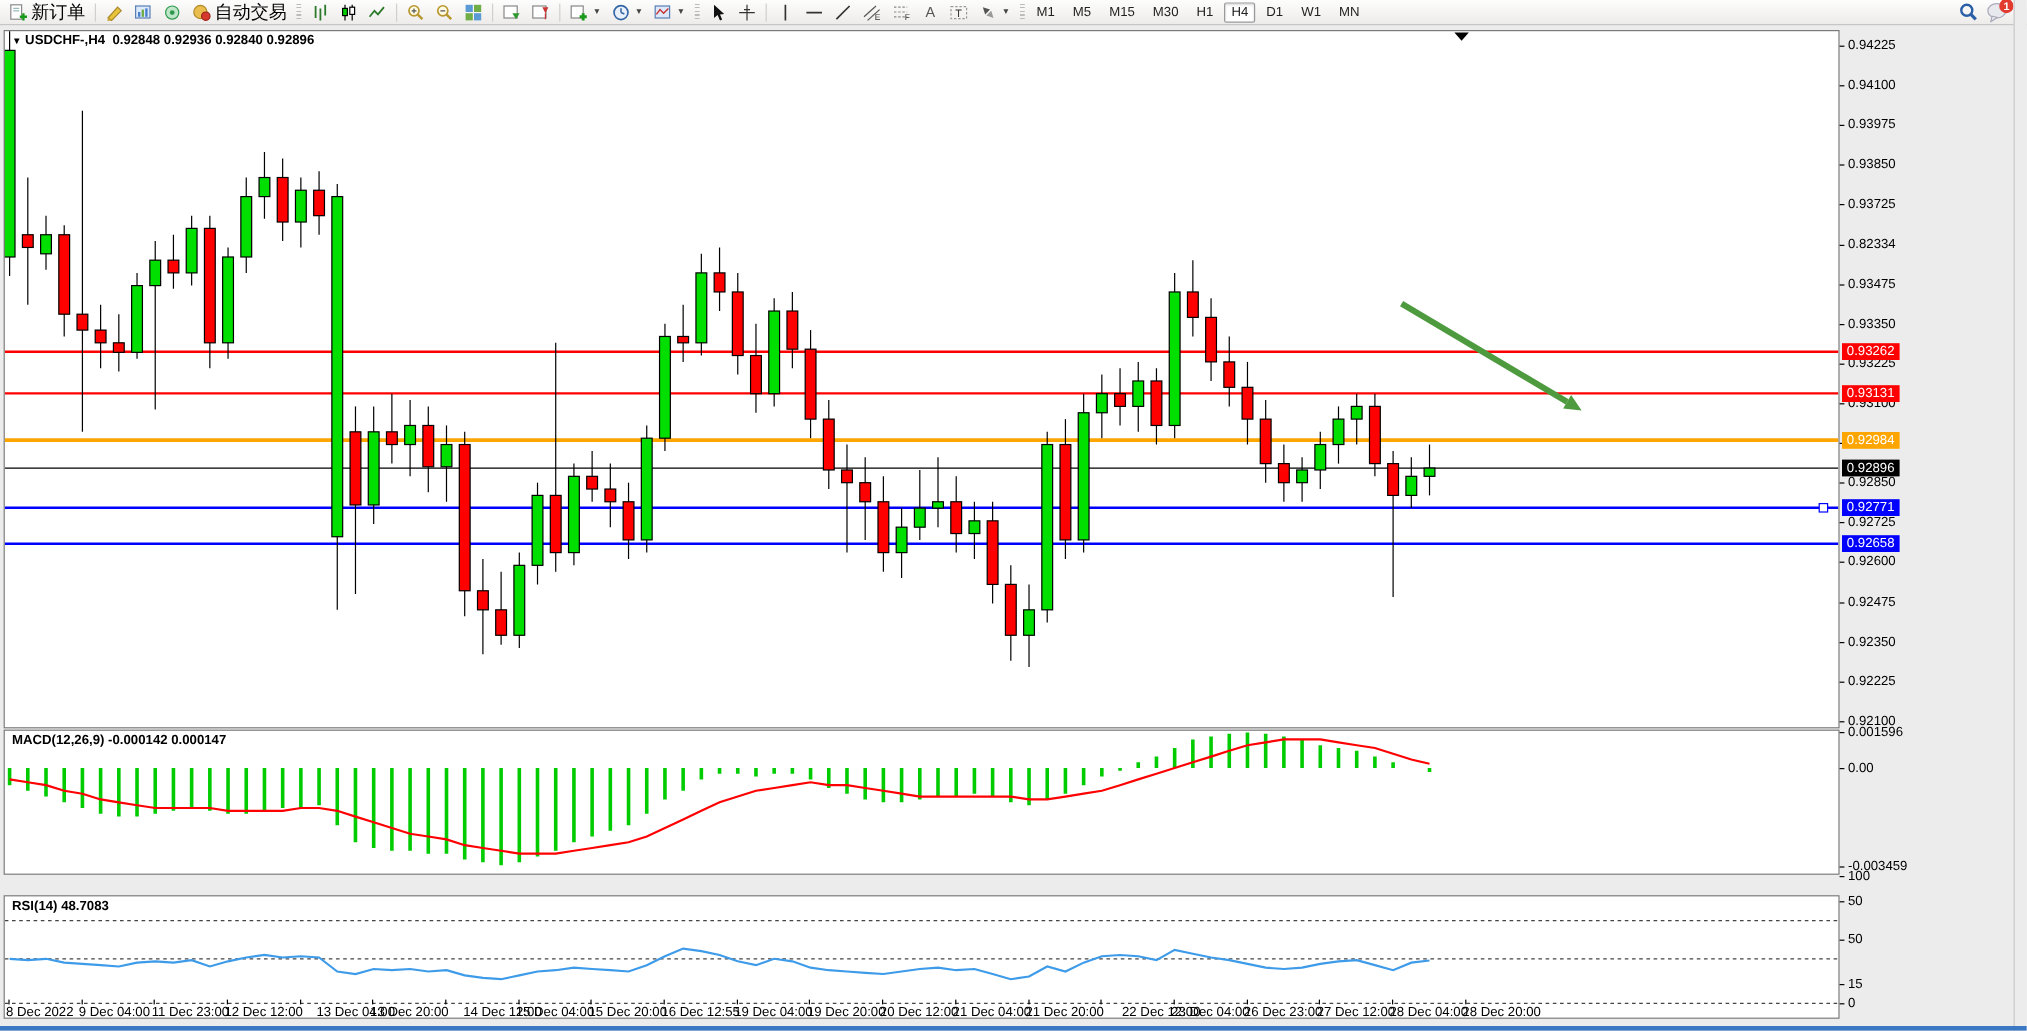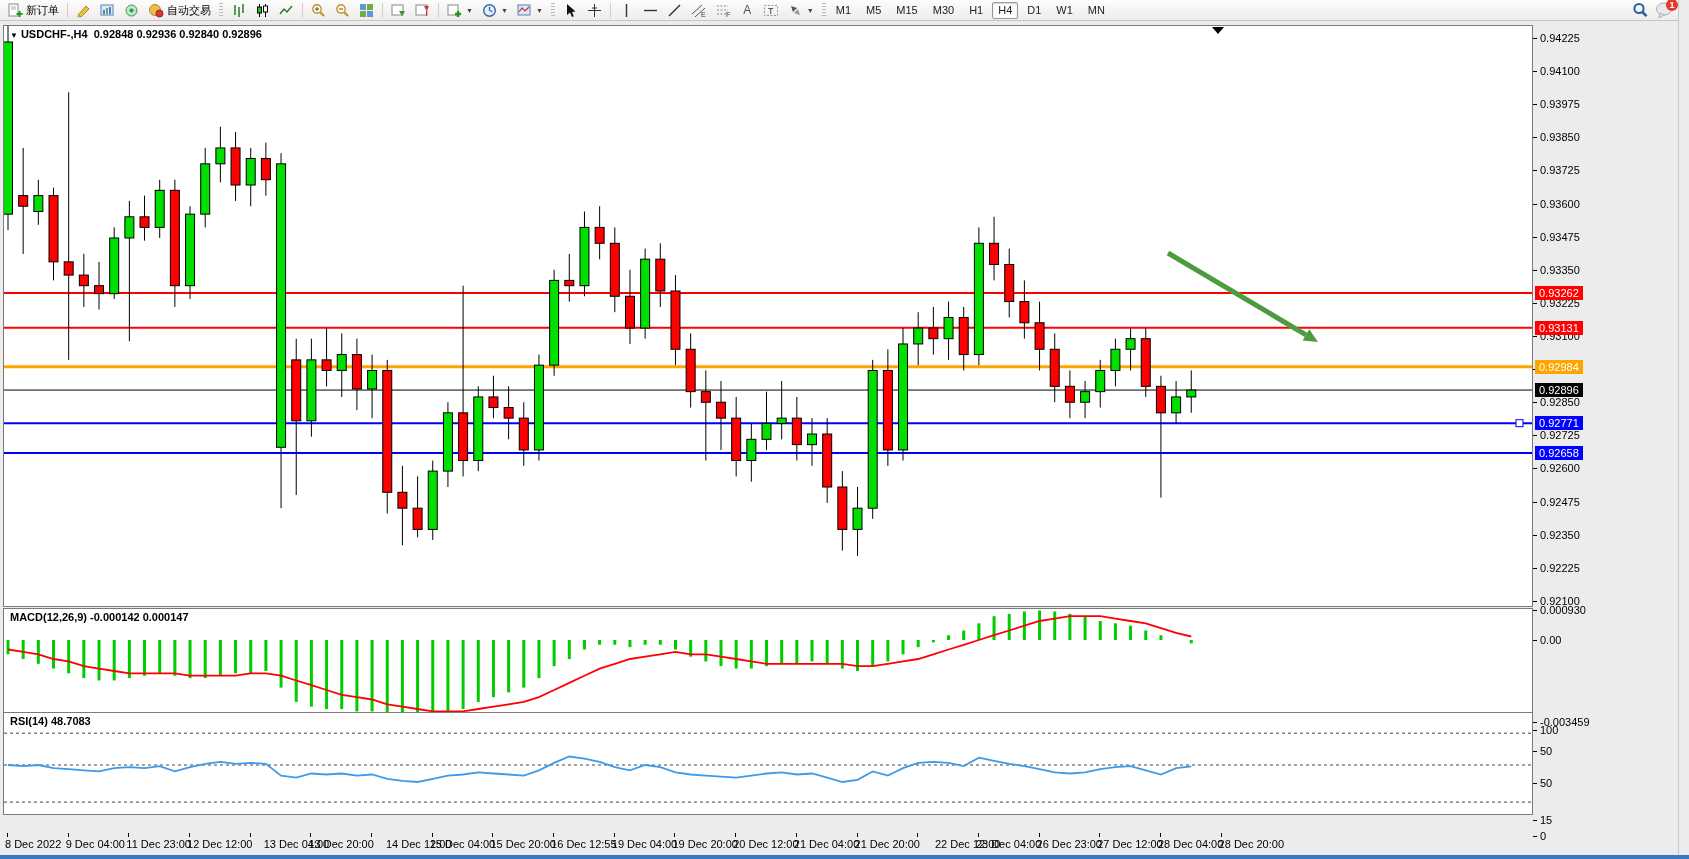--- a/index.html
+++ b/index.html
@@ -6,38 +6,38 @@
   html,body { width:1689px; height:859px; overflow:hidden; }
   body { font-family:"Liberation Sans", sans-serif; font-size:11px; background:#ececec; color:#000; }
   .app { position:relative; width:1689px; height:859px; background:#ececec; }
 
   
   .toolbar { position:absolute; left:0; top:0; width:1689px; height:21px;
     background:linear-gradient(#fdfdfd,#eeecea); border-bottom:1px solid #c6c6c6;
     display:flex; align-items:center; padding:0 4px; gap:1px; }
   .tbtn { height:19px; min-width:21px; display:flex; align-items:center; justify-content:center;
     gap:3px; padding:0 3px; border:1px solid transparent; border-radius:2px; cursor:default; }
-  .tbtn .cap { font-size:11px; white-space:nowrap; }
+  .tbtn .cap { font-size:15px; white-space:nowrap; }
   .sep { width:1px; height:15px; background:#cfcfcf; margin:0 3px; }
   .grip { width:4px; height:15px; margin:0 3px;
     background:repeating-linear-gradient(#bbb 0 1px, transparent 1px 3px); }
   .caret { font-size:7px; color:#444; margin-left:1px; }
   .tf-btn { height:17px; padding:0 5px; font-size:11px; color:#222; display:flex; align-items:center;
     border:1px solid transparent; border-radius:2px; }
   .tf-btn.active { background:#fff; border-color:#999; box-shadow:inset 0 1px 2px rgba(0,0,0,.18); }
   .toolbar-right { margin-left:auto; display:flex; align-items:center; gap:6px; padding-right:10px; }
   .chat-wrap { position:relative; width:20px; height:18px; }
   .badge { position:absolute; right:-3px; top:-2px; min-width:12px; height:12px; border-radius:7px;
     background:#e23a2e; color:#fff; font-size:9px; font-weight:bold; text-align:center; line-height:12px; padding:0 2px; }
 
   
   .panel { position:absolute; left:3px; width:1530px; background:#fff; border:1px solid #7a7a7a; }
   #main-panel { top:25px; height:582px; }
   #macd-panel { top:608px; height:121px; }
-  #rsi-panel  { top:712px; height:103px;padding-left:21px; }
+  #rsi-panel  { top:746px; height:103px;padding-left:21px; }
   .panel svg { position:absolute; left:0; top:0; }
   .panel-label { position:absolute; left:6px; top:2px; font-size:11px; font-weight:bold; color:#000; white-space:nowrap; z-index:5; }
   .panel-label .dd { font-size:8px; margin-right:3px; }
 
   
   #price-axis { position:absolute; left:1533px; top:25px; width:145px; height:830px; }
   .ax-tick { position:absolute; left:0; width:4px; height:1px; background:#000; }
   .ax-lab { position:absolute; left:7px; font-size:11px; color:#000; white-space:nowrap; }
   .lvl-lab { position:absolute; left:2px; height:14px; line-height:14px; padding:0 4px; font-size:11px;
     color:#fff; white-space:nowrap; z-index:6; }
@@ -757,21 +757,21 @@
       <div class="ax-lab" style="top: 7px;">0.94225</div>
       <div class="ax-tick" style="top: 46.1126px;"></div>
       <div class="ax-lab" style="top: 40.1126px;">0.94100</div>
       <div class="ax-tick" style="top: 79.2252px;"></div>
       <div class="ax-lab" style="top: 73.2252px;">0.93975</div>
       <div class="ax-tick" style="top: 112.338px;"></div>
       <div class="ax-lab" style="top: 106.338px;">0.93850</div>
       <div class="ax-tick" style="top: 145.45px;"></div>
       <div class="ax-lab" style="top: 139.45px;">0.93725</div>
       <div class="ax-tick" style="top: 178.563px;"></div>
-      <div class="ax-lab" style="top: 172.563px;">0.93600</div>
+      <div class="ax-lab" style="top: 172.563px;">0.82334</div>
       <div class="ax-tick" style="top: 211.675px;"></div>
       <div class="ax-lab" style="top: 205.675px;">0.93475</div>
       <div class="ax-tick" style="top: 244.788px;"></div>
       <div class="ax-lab" style="top: 238.788px;">0.93350</div>
       <div class="ax-tick" style="top: 277.901px;"></div>
       <div class="ax-lab" style="top: 271.901px;">0.93225</div>
       <div class="ax-tick" style="top: 311.013px;"></div>
       <div class="ax-lab" style="top: 305.013px;">0.93100</div>
       <div class="ax-tick" style="top: 344.126px;"></div>
       <div class="ax-lab" style="top: 338.126px;">0.92975</div>
@@ -783,21 +783,21 @@
       <div class="ax-lab" style="top: 437.464px;">0.92600</div>
       <div class="ax-tick" style="top: 476.576px;"></div>
       <div class="ax-lab" style="top: 470.576px;">0.92475</div>
       <div class="ax-tick" style="top: 509.689px;"></div>
       <div class="ax-lab" style="top: 503.689px;">0.92350</div>
       <div class="ax-tick" style="top: 542.801px;"></div>
       <div class="ax-lab" style="top: 536.801px;">0.92225</div>
       <div class="ax-tick" style="top: 575.914px;"></div>
       <div class="ax-lab" style="top: 569.914px;">0.92100</div>
       <div class="ax-tick" style="top: 585.452px;"></div>
-      <div class="ax-lab" style="top: 579.452px;">0.000930</div>
+      <div class="ax-lab" style="top: 579.452px;">0.001596</div>
       <div class="ax-tick" style="top: 615px;"></div>
       <div class="ax-lab" style="top: 609px;">0.00</div>
       <div class="ax-tick" style="top: 697.357px;"></div>
       <div class="ax-lab" style="top: 691.357px;">-0.003459</div>
       <div class="ax-tick" style="top: 705px;"></div>
       <div class="ax-lab" style="top: 699px;">100</div>
       <div class="ax-tick" style="top: 726.2px;"></div>
       <div class="ax-lab" style="top: 720.2px;">50</div>
       <div class="ax-tick" style="top: 758px;"></div>
       <div class="ax-lab" style="top: 752px;">50</div>

